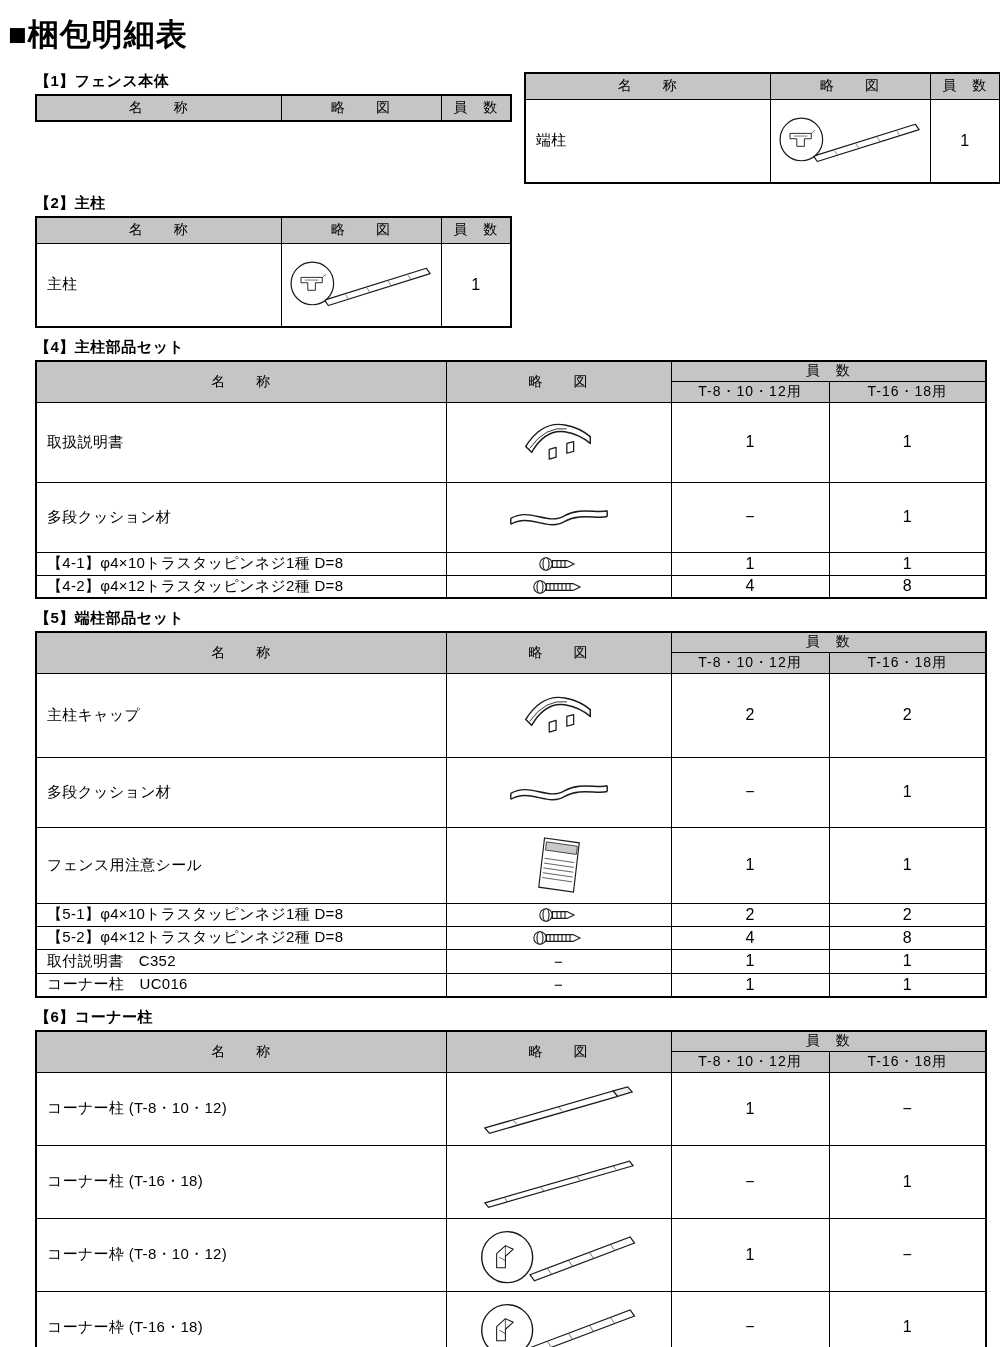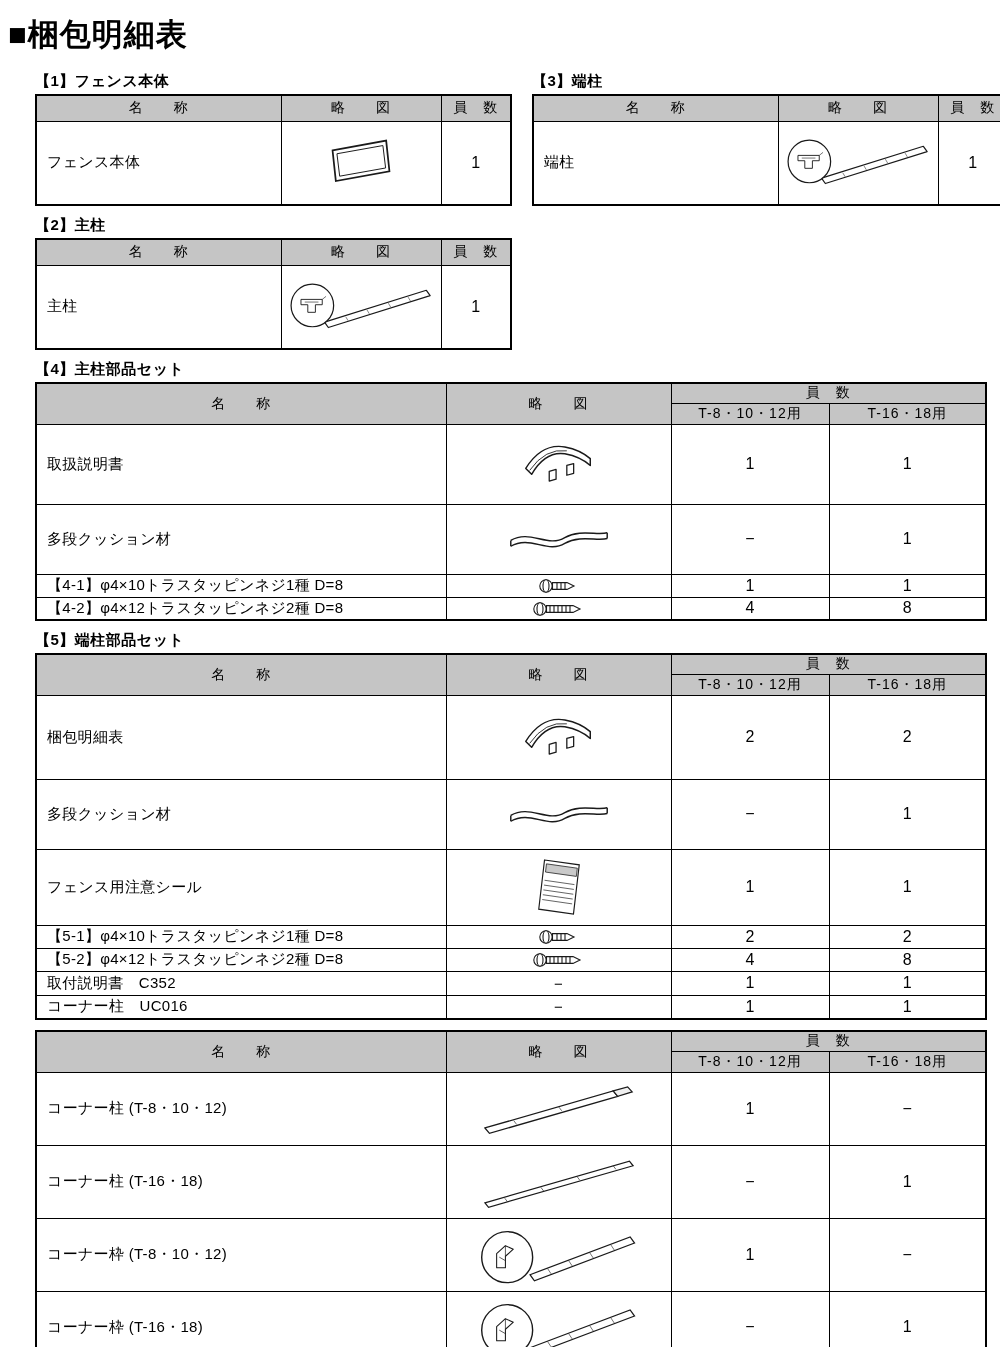--- a/index.html
+++ b/index.html
@@ -23,21 +23,21 @@
     margin: 2px 0 16px 0;
   }
   .sec { margin: 10px 0 0 27px; }
   .sec.first { margin-top: 0; }
   .sec-label {
     font-size: 15px;
     font-weight: bold;
     margin: 0 0 3px 0;
     letter-spacing: 0.5px;
   }
-  .top-row { display: flex; gap: 20px; margin-left: 27px; }
+  .top-row { display: flex; gap: 12px; margin-left: 27px; }
   .top-row .sec { margin-left: 0; }
 
   table {
     border-collapse: collapse;
     table-layout: fixed;
     background: #fff;
     border: 2px solid #000;
   }
   th, td { border: 1.5px solid #000; padding: 0; overflow: hidden; vertical-align: middle; }
   th {
@@ -211,35 +211,25 @@
             <col class="c-name-s">
             <col class="c-diag-s">
             <col class="c-qty-s">
           </colgroup>
         <tbody>
             <tr class="rh26">
           <th>名　　称</th>
           <th>略　　図</th>
           <th>員　数</th>
         </tr>
-        <tr class="rh84">
-          <td class="name">フェンス本体</td>
-          <td class="diag">
-            <svg class="icon" width="70" height="55">
-                  <use href="#sym-panel"></use>
-                </svg>
-          </td>
-          <td class="qty">1</td>
-        </tr>
       </tbody>
         </table>
     </div>
 
     <div class="sec first">
-      <div class="sec-label">【3】端柱</div>
       <table class="t-small">
         <colgroup>
             <col class="c-name-s">
             <col class="c-diag-s">
             <col class="c-qty-s">
           </colgroup>
         <tbody>
             <tr class="rh26">
           <th>名　　称</th>
           <th>略　　図</th>
@@ -363,21 +353,21 @@
           <tr class="rh20">
         <th rowspan="2">名　　称</th>
         <th rowspan="2">略　　図</th>
         <th colspan="2">員　数</th>
       </tr>
       <tr class="rh21">
         <th>T-8・10・12用</th>
         <th>T-16・18用</th>
       </tr>
       <tr class="rh84">
-        <td class="name">梱包明細表</td>
+        <td class="name">主柱キャップ</td>
         <td class="diag">
           <svg class="icon" width="86" height="59">
                 <use href="#sym-cap"></use>
               </svg>
         </td>
         <td class="qty">2</td>
         <td class="qty">2</td>
       </tr>
       <tr class="rh70">
         <td class="name">多段クッション材</td>
@@ -429,20 +419,21 @@
         <td class="name">コーナー柱　UC016</td>
         <td class="diag-dash">−</td>
         <td class="qty">1</td>
         <td class="qty">1</td>
       </tr>
     </tbody>
       </table>
   </div>
 
   <div class="sec">
+    <div class="sec-label">【6】コーナー柱</div>
     <table class="t-big">
       <colgroup>
           <col class="c-name-b">
           <col class="c-diag-b">
           <col class="c-q1">
           <col class="c-q2">
         </colgroup>
       <tbody>
           <tr class="rh20">
         <th rowspan="2">名　　称</th>

